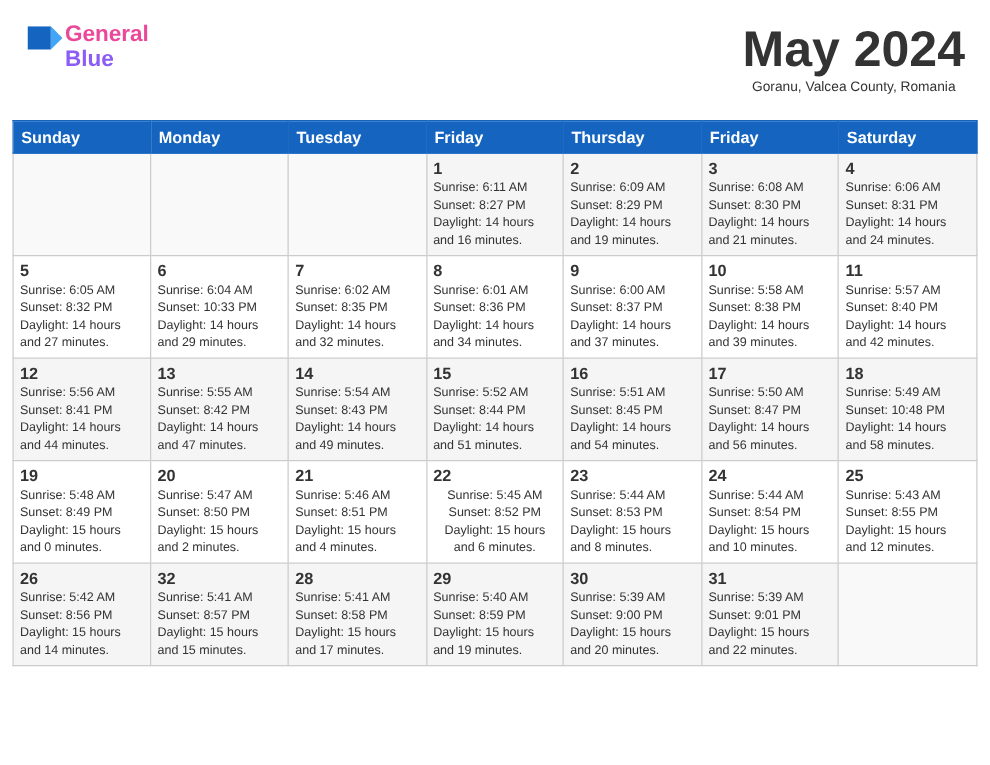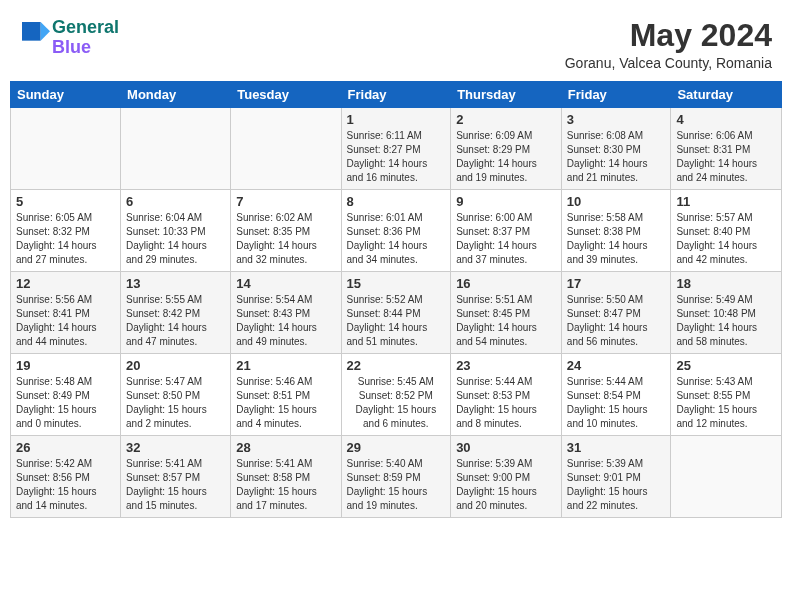--- a/index.html
+++ b/index.html
@@ -19,46 +19,46 @@
     .logo {
       display: flex;
       align-items: center;
       gap: 2px;
     }
     .logo-text {
       font-size: 18px;
       font-weight: bold;
       line-height: 1.1;
     }
-    .logo-general { color: #0f766e; }
+    .logo-general { color: #ec4899; }
     .logo-blue { color: #8b5cf6; }
     .logo-icon {
       width: 28px;
       height: 28px;
       margin-left: 2px;
     }
     .title-block {
       text-align: right;
     }
     .month-title {
-      font-size: 32px;
+      font-size: 40px;
       font-weight: bold;
       color: #333;
       line-height: 1.1;
     }
     .location {
-      font-size: 14px;
+      font-size: 11px;
       color: #333;
       margin-top: 2px;
       text-align: center;
     }
     .calendar {
       width: 100%;
       border-collapse: collapse;
-      margin-top: 6px;
+      margin-top: 16px;
     }
     .calendar th {
       background-color: #1565c0;
       color: #fff;
       text-align: left;
       padding: 5px 6px;
       font-size: 13px;
       font-weight: bold;
       border: 1px solid #1565c0;
     }

